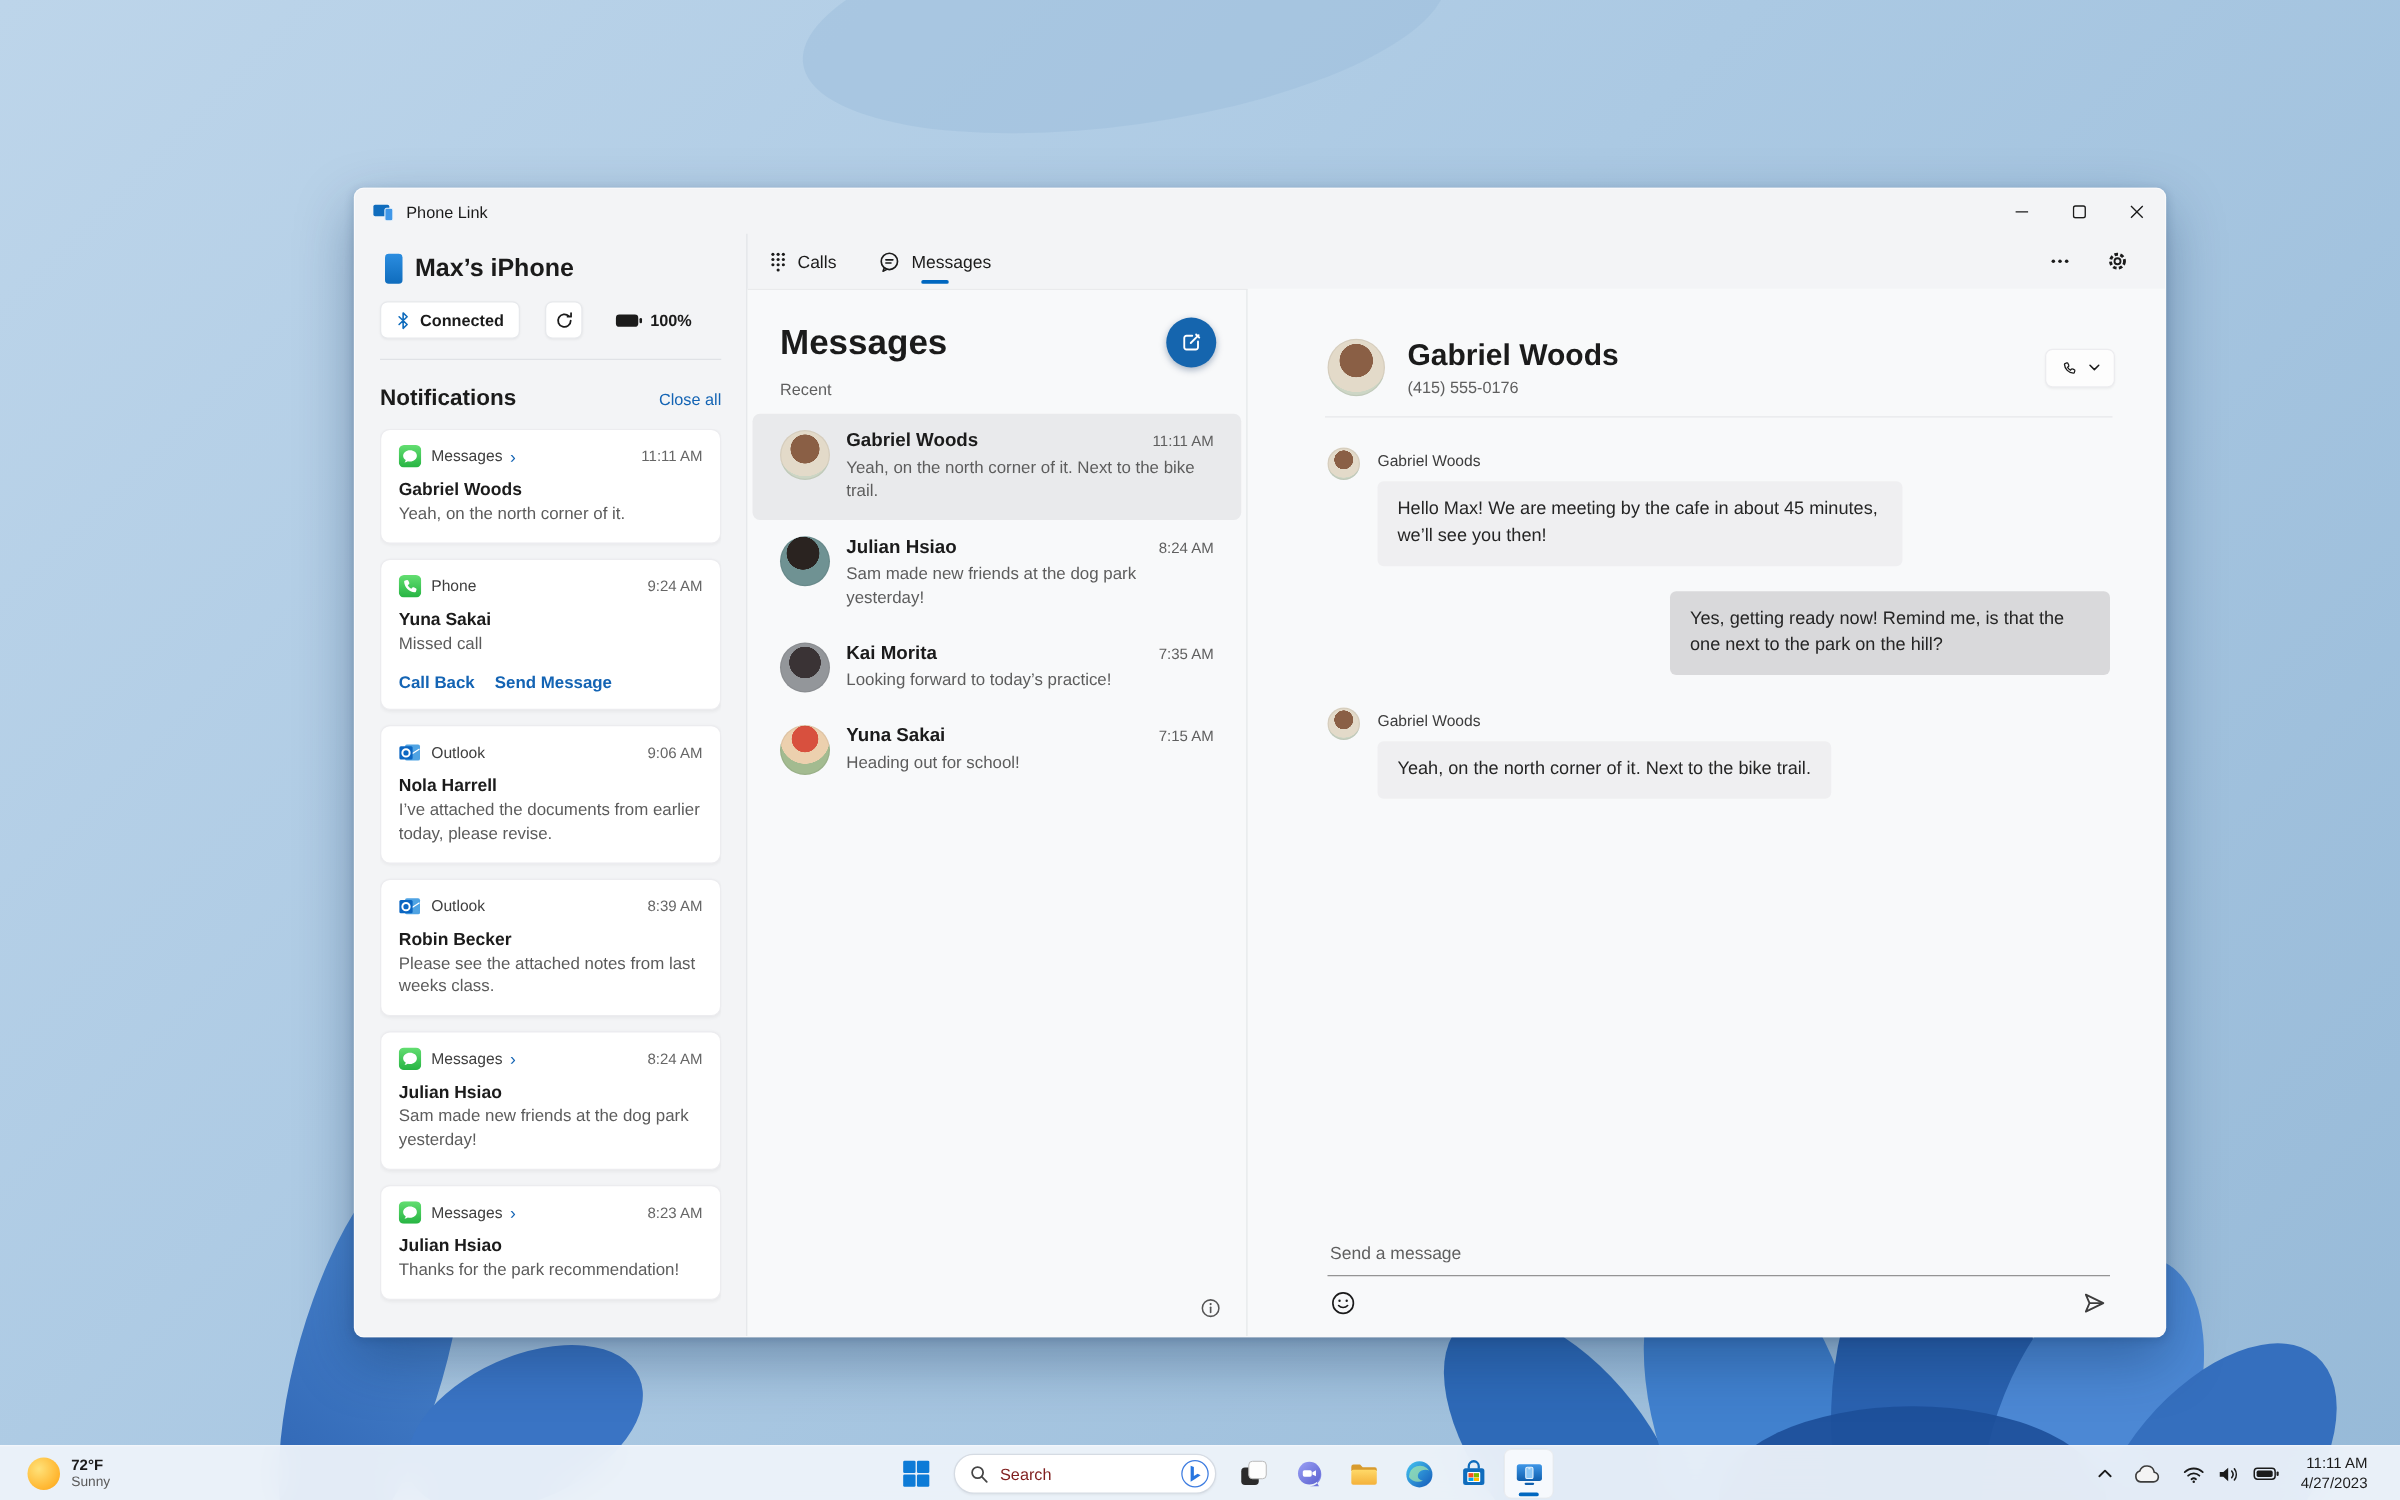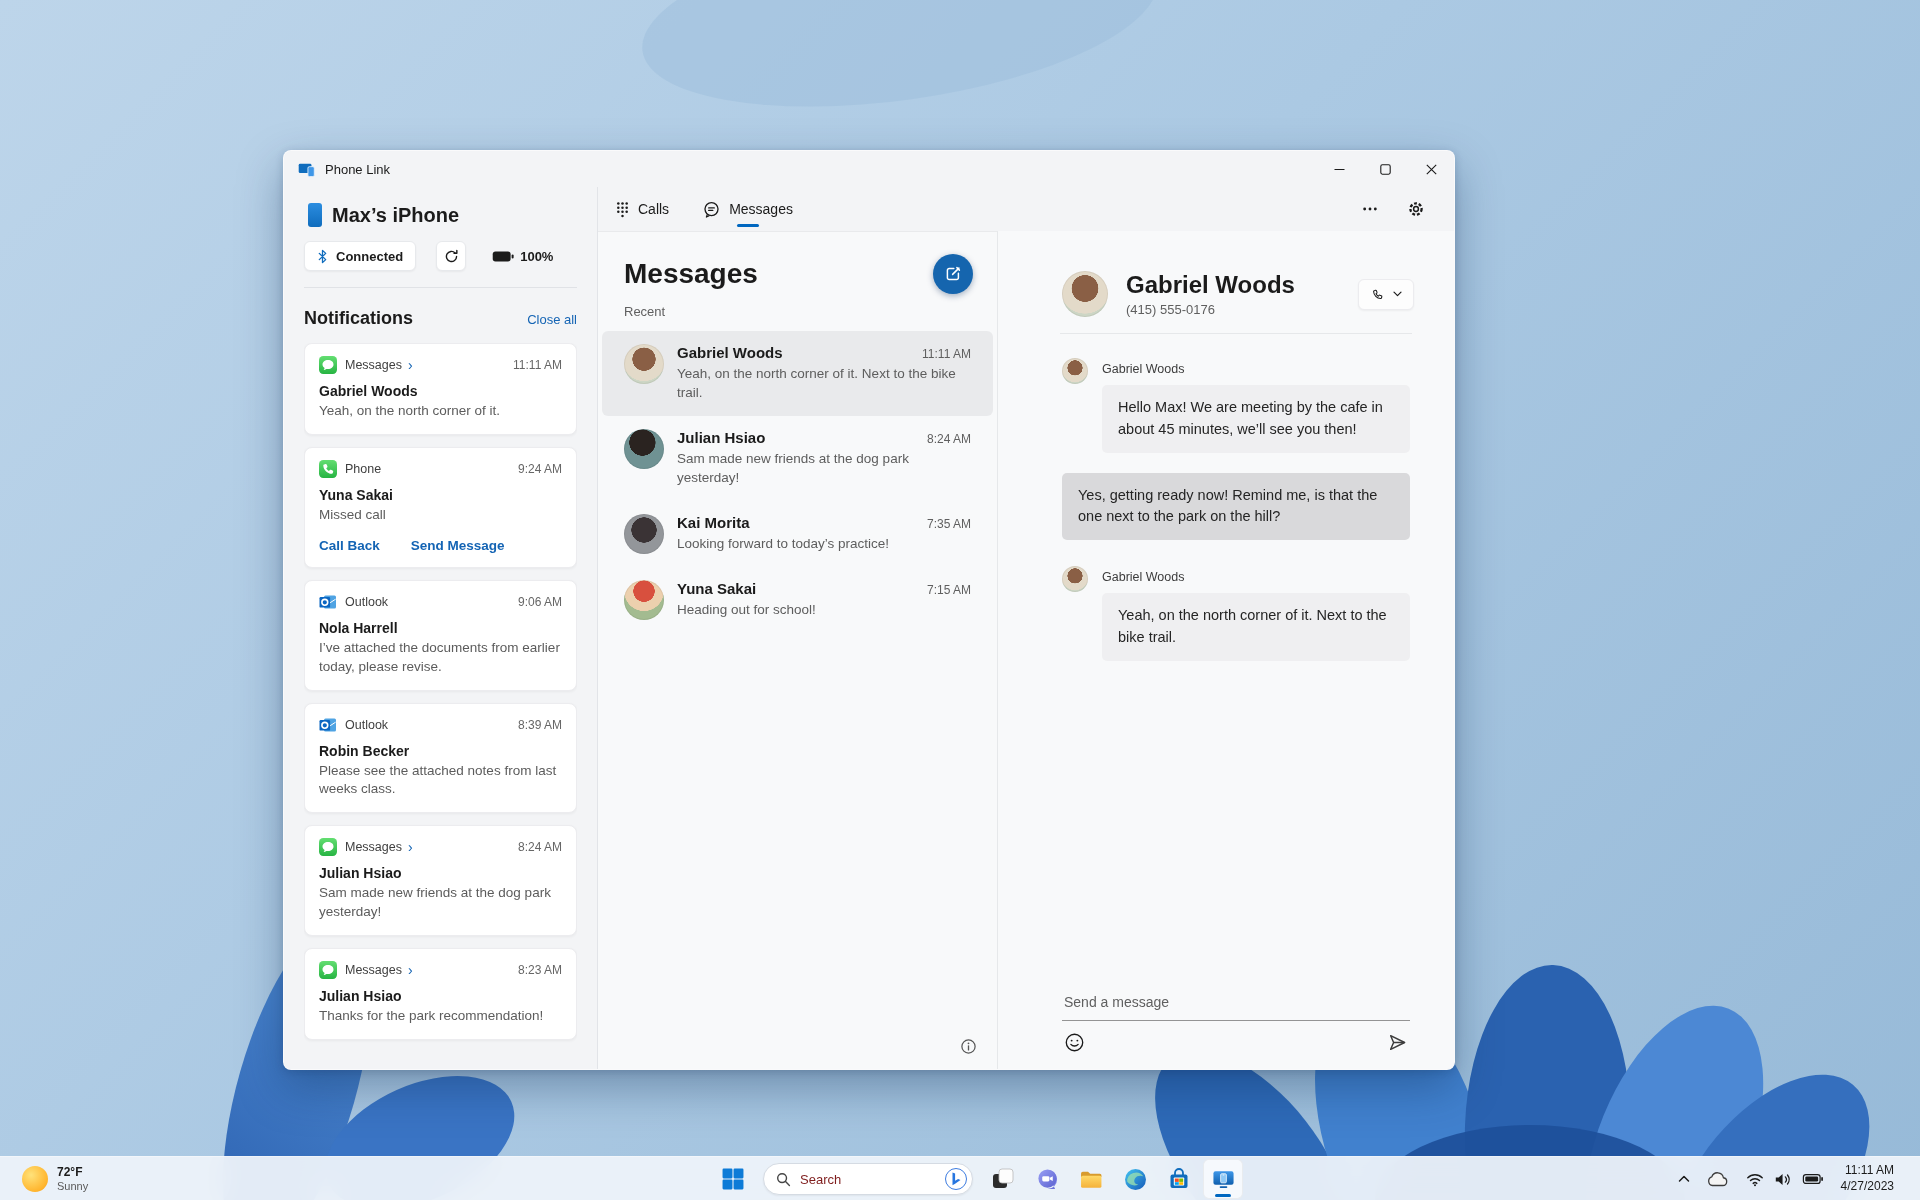--- a/index.html
+++ b/index.html
@@ -15,21 +15,21 @@
   .p1{left:238px;top:915px;width:118px;height:345px;background:linear-gradient(200deg,#5390d8,#2a5fae);transform:rotate(16deg);}
   .p2{left:320px;top:1085px;width:200px;height:115px;background:#3a74c4;transform:rotate(-24deg);}
   .p3{left:1185px;top:1030px;width:135px;height:265px;background:#2e6ab8;transform:rotate(-38deg);}
   .p4{left:1325px;top:985px;width:155px;height:305px;background:#4181ce;transform:rotate(-18deg);}
   .p5{left:1465px;top:965px;width:165px;height:325px;background:#2a62b0;transform:rotate(2deg);}
   .p6{left:1598px;top:998px;width:152px;height:292px;background:#4c88d4;transform:rotate(22deg);}
   .p7{left:1700px;top:1055px;width:142px;height:255px;background:#356fbe;transform:rotate(40deg);}
   .p8{left:1375px;top:1125px;width:310px;height:150px;background:#1d4f9a;opacity:.92;}
   
   .window{
-    position:absolute; left:283px; top:150px; width:1172px; height:920px;
+    position:absolute; left:283px; top:150px; width:1450px; height:920px;
     background:#f3f4f6; border-radius:8px; overflow:hidden; z-index:1;
     box-shadow:0 18px 45px rgba(10,40,80,.35), 0 2px 8px rgba(10,40,80,.18);
     border:1px solid rgba(255,255,255,.55);
     display:flex; flex-direction:column;
   }
   .titlebar{height:36px;flex:0 0 auto;display:flex;align-items:center;padding-left:14px;}
   .titlebar .app-title{font-size:13px;margin-left:10px;}
   .win-controls{margin-left:auto;display:flex;height:100%;}
   .win-btn{width:46px;height:36px;display:flex;align-items:center;justify-content:center;}
   .win-body{flex:1;display:flex;min-height:0;}
@@ -46,21 +46,21 @@
   .notif-header{display:flex;align-items:baseline;justify-content:space-between;padding:20px 0 14px;}
   .notif-title{font-size:18px;font-weight:700;}
   .close-all{font-size:13px;color:#1464b4;cursor:pointer;}
   .notif-list{flex:1;overflow:hidden;}
   .card{background:#fff;border:1px solid #ececef;border-radius:8px;padding:12px 14px 14px;box-shadow:0 1px 3px rgba(0,0,0,.05);margin-bottom:12px;}
   .card-top{display:flex;align-items:center;gap:8px;font-size:12.5px;color:#3f3f3f;}
   .card-chevron{color:#1464b4;font-size:14px;line-height:1;margin-left:-2px;}
   .card-time{margin-left:auto;color:#666;font-size:12px;}
   .card-title{font-size:14px;font-weight:700;margin-top:9px;}
   .card-body{font-size:13.5px;color:#5c5c5c;margin-top:3px;line-height:1.35;}
-  .card-actions{display:flex;gap:31px;margin-top:14px;}
+  .card-actions{display:flex;gap:16px;margin-top:14px;}
   .card-link{font-size:13.5px;font-weight:700;color:#1464b4;cursor:pointer;}
   .app-ic{width:18px;height:18px;flex:0 0 auto;}
   
   .main{flex:1;display:flex;flex-direction:column;min-width:0;}
   .main-header{height:44px;flex:0 0 auto;display:flex;align-items:center;padding:0 14px;}
   .tab{display:flex;align-items:center;gap:9px;font-size:14px;height:100%;padding:0 4px;position:relative;margin-right:26px;cursor:pointer;}
   .tab.active::after{content:"";position:absolute;left:50%;transform:translateX(-50%);bottom:4px;width:22px;height:3px;border-radius:2px;background:#0067c0;}
   .hdr-right{margin-left:auto;display:flex;align-items:center;gap:14px;padding-right:8px;}
   .icon-btn{width:32px;height:32px;display:flex;align-items:center;justify-content:center;border-radius:4px;}
   .content-row{flex:1;display:flex;min-height:0;}

